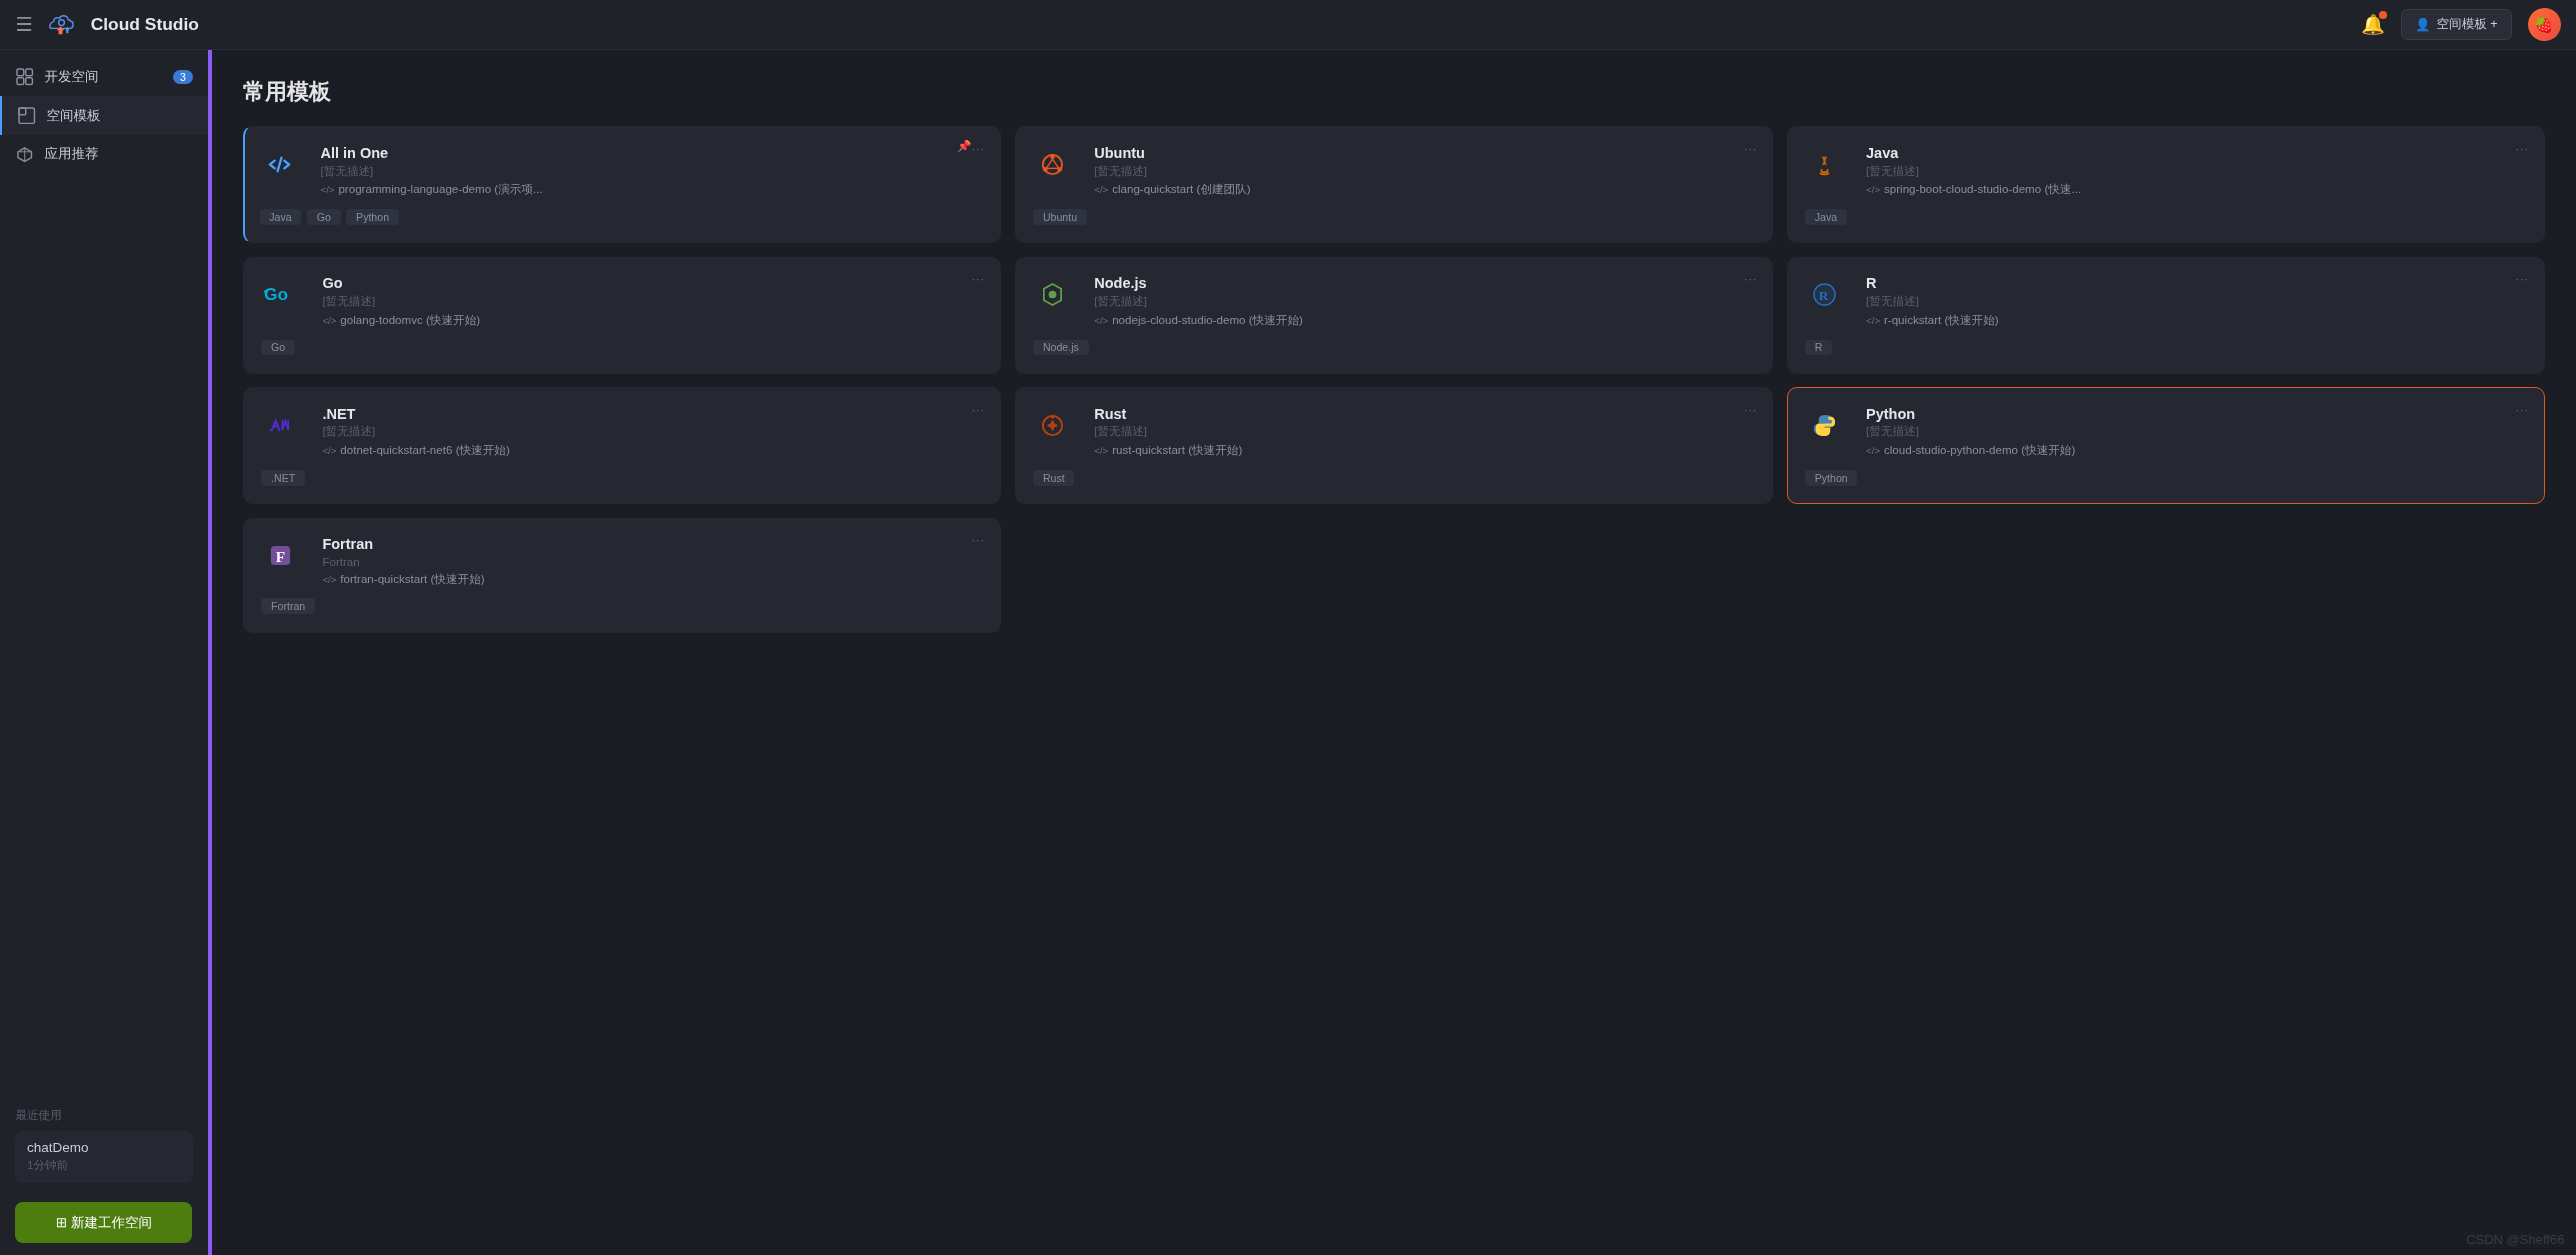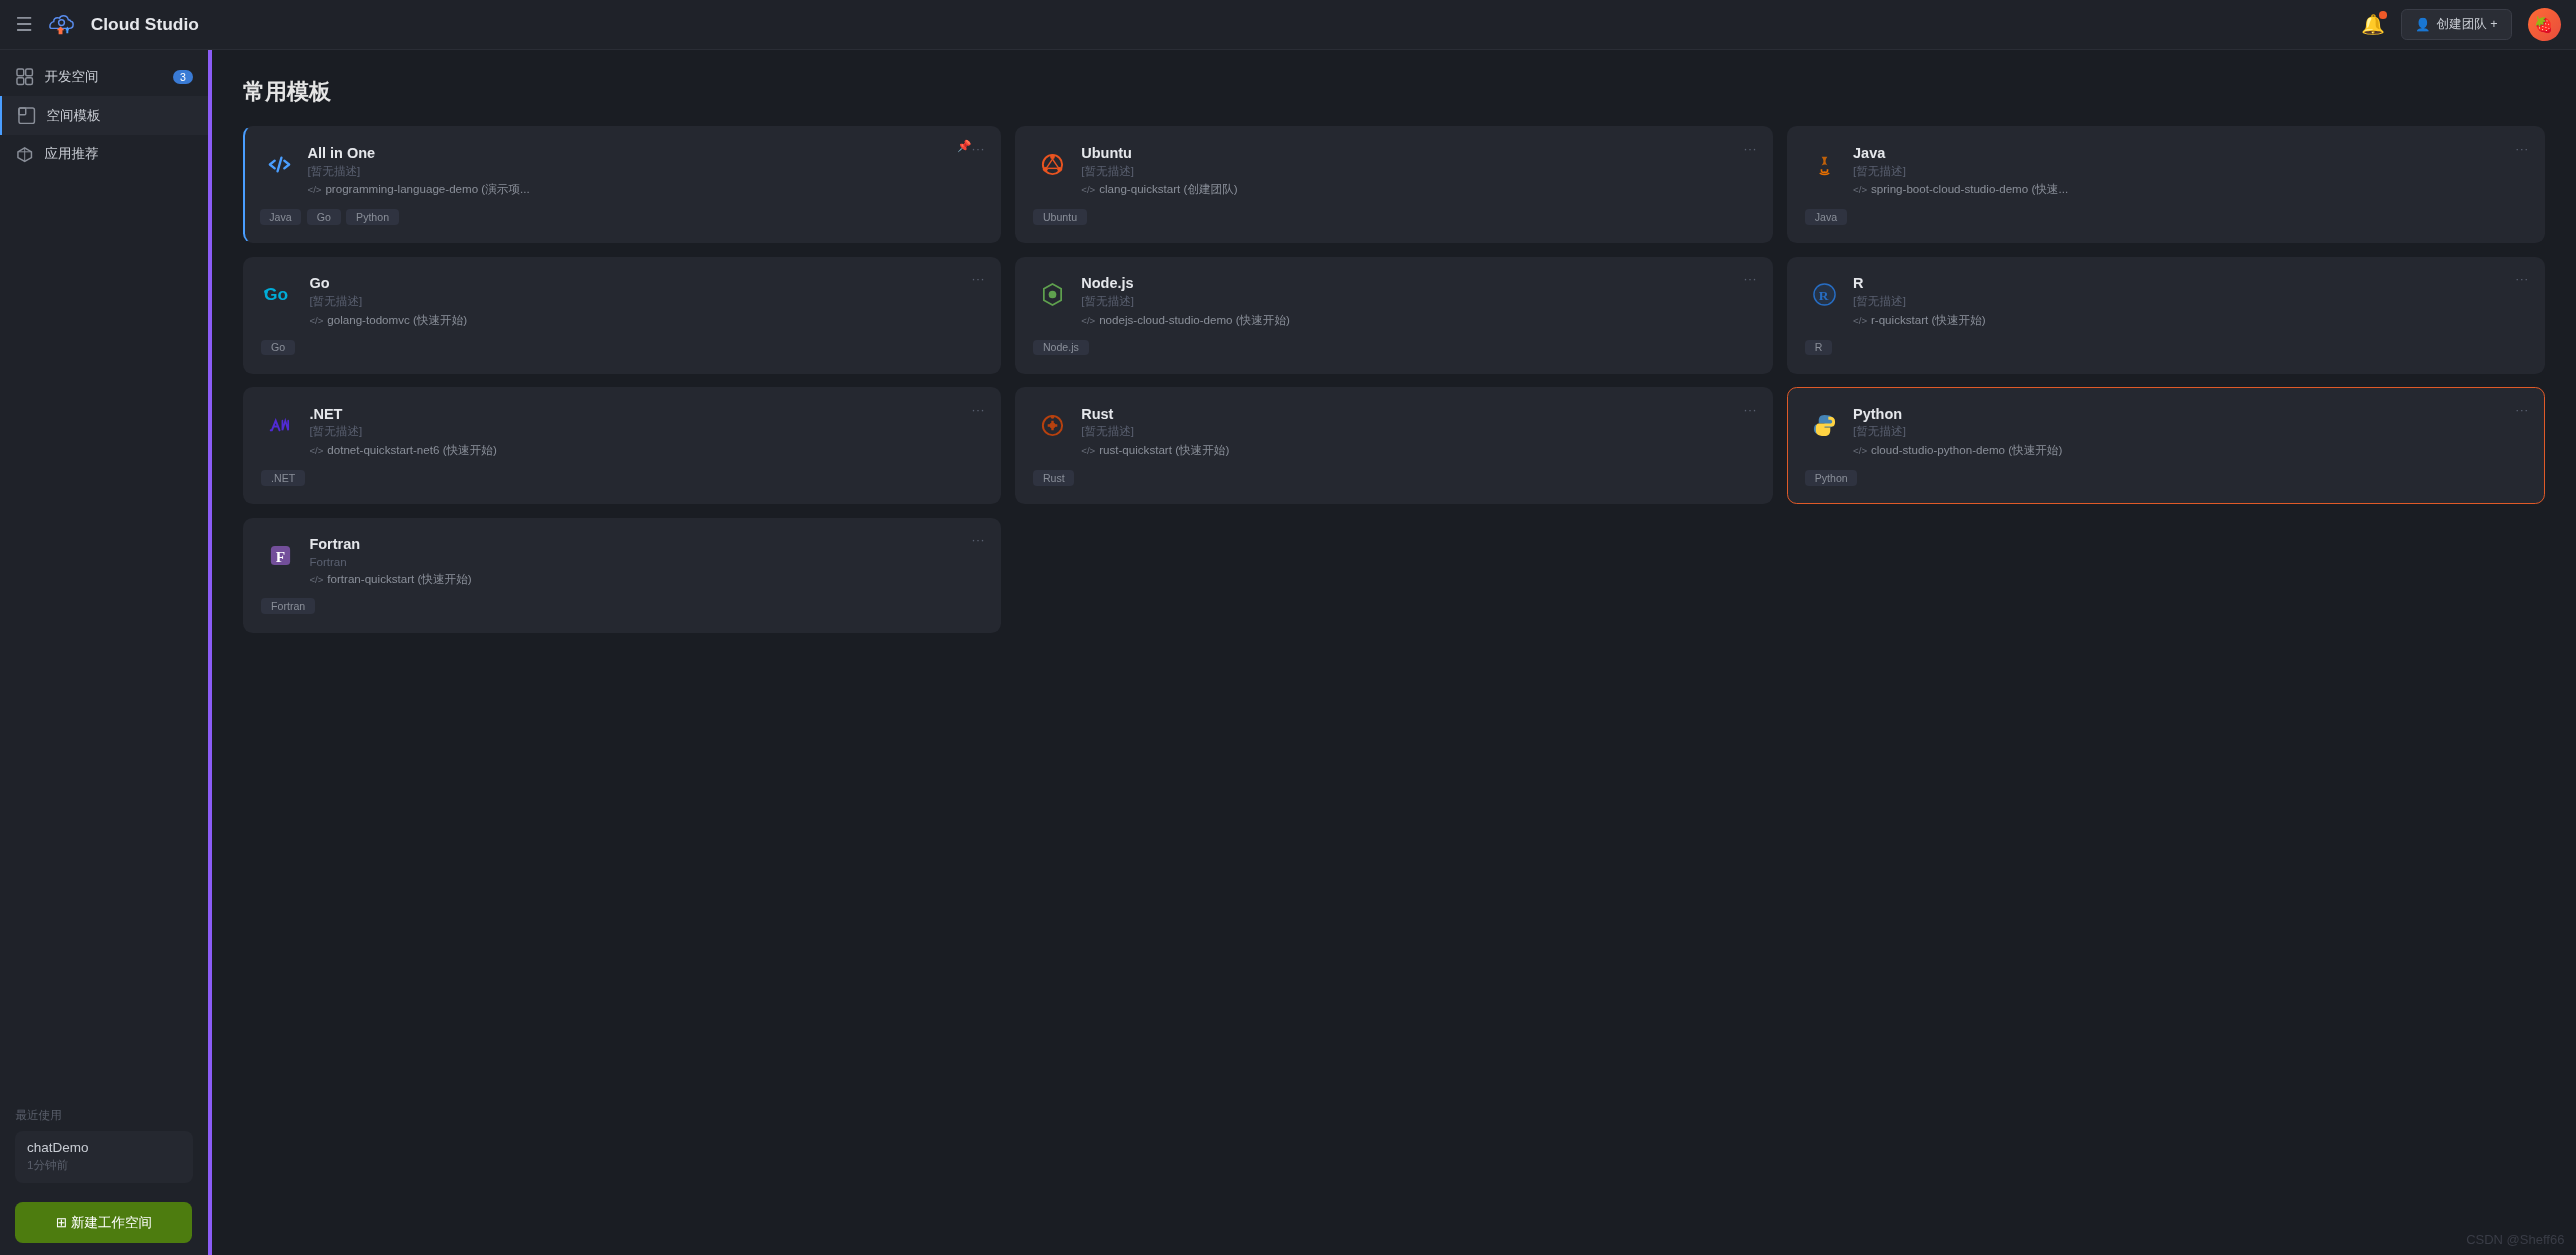--- a/index.html
+++ b/index.html
@@ -218,21 +218,21 @@
     .template-card.selected {
       border-color: #e05a28;
     }
     .template-card.highlighted {
       border-left: 2.9px solid #4a9eff;
       padding-left: 14.5px;
     }
     .card-header {
       display: flex;
       align-items: flex-start;
-      gap: 9px;
+      gap: 22px;
       margin-bottom: 11.6px;
     }
     .card-icon {
       width: 39px;
       height: 39px;
       border-radius: 7.7px;
       display: flex;
       align-items: center;
       justify-content: center;
       font-size: 21px;
@@ -322,21 +322,21 @@
     </svg>
     <span class="header-title">Cloud Studio</span>
   </div>
   <div class="header-right">
     <div class="notification-btn">
       <span>🔔</span>
       <div class="notification-dot"></div>
     </div>
     <div class="create-team-btn">
       <span>👤</span>
-      <span>创建团队 +</span>
+      <span>空间模板 +</span>
     </div>
     <div class="avatar">
       <span>🍓</span>
     </div>
   </div>
 </header>
 
 <div class="main-layout">
 
   <nav class="sidebar">

